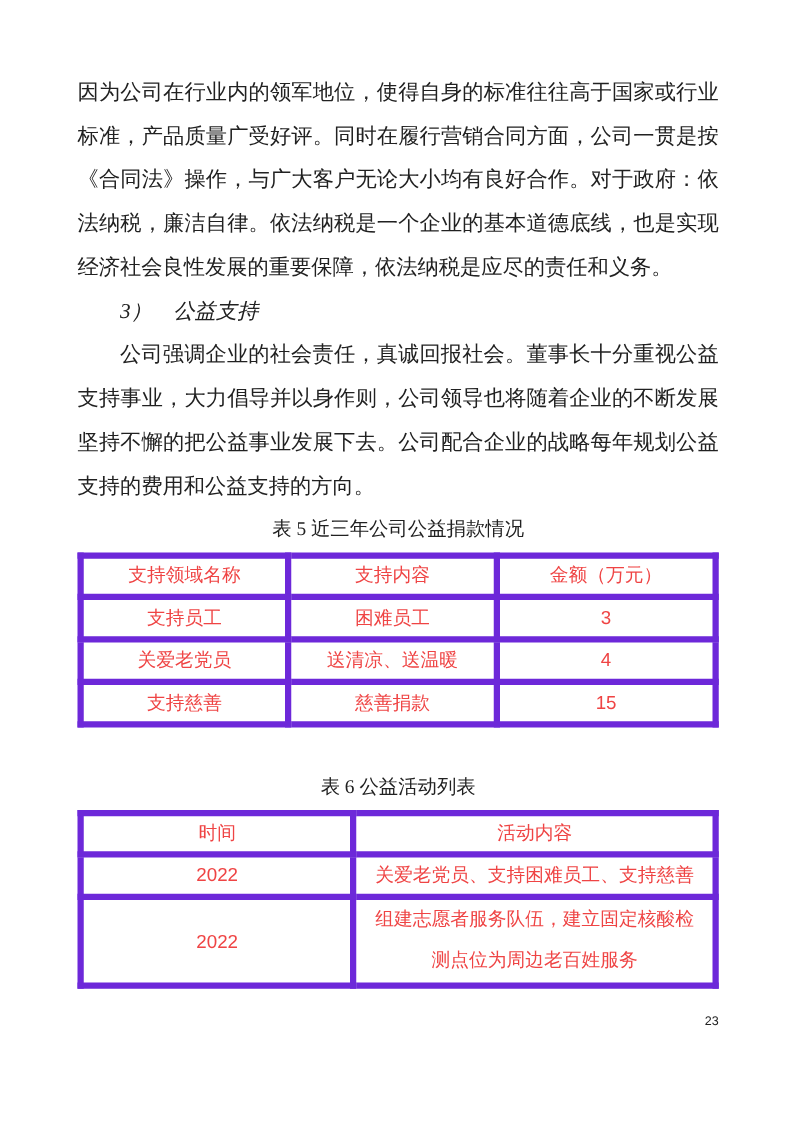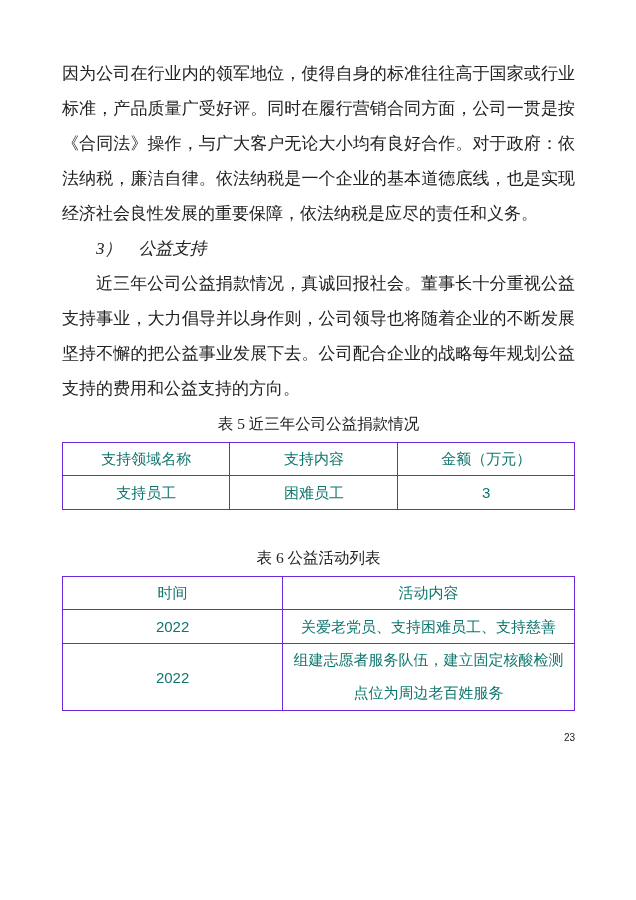--- a/index.html
+++ b/index.html
@@ -46,27 +46,27 @@
   }
   .caption-t6 { margin-top: 38px; }
   table.doc-table {
     width: 513px;
     margin-top: 3px;
     border-collapse: collapse;
     table-layout: fixed;
   }
   table.t6 { margin-top: 5px; border-radius: 6px; }
   .doc-table td {
-    border: 1px solid #6d28d9;
+    border: 5px solid #6d28d9;
     text-align: center;
     vertical-align: middle;
     font-size: 15px;
     line-height: 20px;
     padding: 0 8px;
-    color: #0f766e;
+    color: #ef4444;
   }
   .doc-table tr.hdr td { height: 33px; }
   .doc-table tr.row td { height: 34px; }
   .doc-table tr.row-tall td { height: 66px; line-height: 33px; }
   .num { font-family: "Liberation Sans", sans-serif; font-size: 14.5px; }
   .page-number {
     margin-top: 21px;
     text-align: right;
     font-size: 10px;
     line-height: 12px;
@@ -77,40 +77,50 @@
 </head>
 <body>
 
 <div class="page">
   <div class="content">
 
     <p class="body-text">因为公司在行业内的领军地位，使得自身的标准往往高于国家或行业标准，产品质量广受好评。同时在履行营销合同方面，公司一贯是按《合同法》操作，与广大客户无论大小均有良好合作。对于政府：依法纳税，廉洁自律。依法纳税是一个企业的基本道德底线，也是实现经济社会良性发展的重要保障，依法纳税是应尽的责任和义务。</p>
 
     <p class="section-heading">3）　公益支持</p>
 
-    <p class="body-text indent">近三年公司公益捐款情况，真诚回报社会。董事长十分重视公益支持事业，大力倡导并以身作则，公司领导也将随着企业的不断发展坚持不懈的把公益事业发展下去。公司配合企业的战略每年规划公益支持的费用和公益支持的方向。</p>
+    <p class="body-text indent">公司强调企业的社会责任，真诚回报社会。董事长十分重视公益支持事业，大力倡导并以身作则，公司领导也将随着企业的不断发展坚持不懈的把公益事业发展下去。公司配合企业的战略每年规划公益支持的费用和公益支持的方向。</p>
 
     <p class="table-caption">表 5 近三年公司公益捐款情况</p>
 
     <table class="doc-table t5">
       <colgroup>
         <col style="width:32.7%">
         <col style="width:32.8%">
         <col style="width:34.5%">
       </colgroup>
       <tbody>
         <tr class="hdr">
           <td>支持领域名称</td>
           <td>支持内容</td>
           <td>金额（万元）</td>
         </tr>
         <tr class="row">
           <td>支持员工</td>
           <td>困难员工</td>
           <td class="num">3</td>
+        </tr>
+        <tr class="row">
+          <td>关爱老党员</td>
+          <td>送清凉、送温暖</td>
+          <td class="num">4</td>
+        </tr>
+        <tr class="row">
+          <td>支持慈善</td>
+          <td>慈善捐款</td>
+          <td class="num">15</td>
         </tr>
       </tbody>
     </table>
 
     <p class="table-caption caption-t6">表 6 公益活动列表</p>
 
     <table class="doc-table t6">
       <colgroup>
         <col style="width:43%">
         <col style="width:57%">

